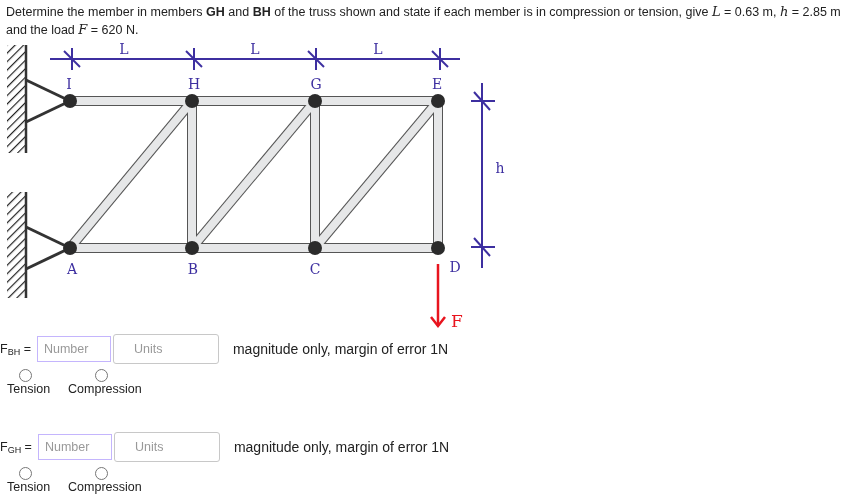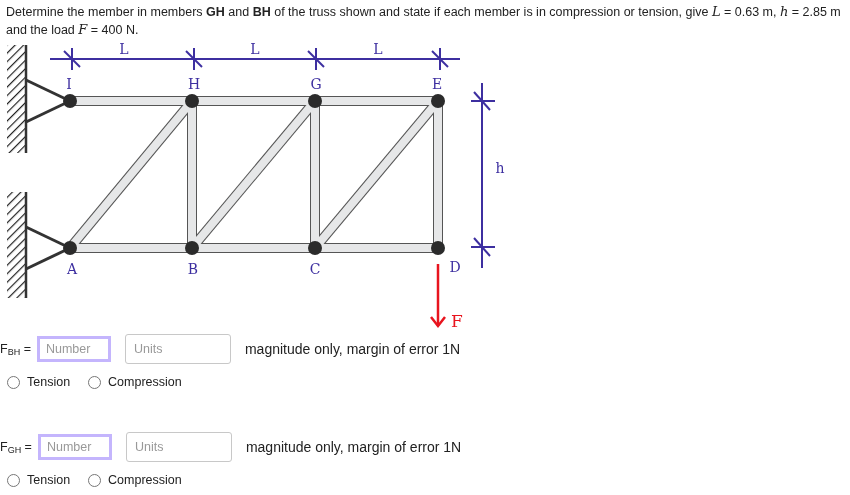--- a/index.html
+++ b/index.html
@@ -5,36 +5,36 @@
   html, body { margin: 0; padding: 0; background: #ffffff; }
   body { width: 850px; height: 495px; position: relative; overflow: hidden;
          font-family: "Liberation Sans", sans-serif; color: #222; font-size: 12.5px; }
   .question { position: absolute; left: 6px; top: 3px; width: 840px; line-height: 18px; font-size: 12.5px; }
   .question b { font-weight: bold; }
   .question .var { font-family: "DejaVu Serif", serif; font-style: italic; font-size: 13px; }
   .figure { position: absolute; left: 0; top: 38px; width: 520px; height: 300px; }
   .answer-row { position: absolute; left: 0; display: flex; align-items: center; height: 30px; }
   .flabel { font-size: 12.5px; margin-right: 6px; white-space: nowrap; }
   .flabel sub { font-size: 9px; vertical-align: -2px; }
-  .num-input { width: 74px; height: 26px; box-sizing: border-box; border: 3px solid #c4b5fd; border-radius: 0;
-               padding: 0 6px; font-family: "Liberation Sans", sans-serif; font-size: 12.5px; color: #333; margin-right: 14px; background:#fff; }
+  .num-input { width: 74px; height: 26px; box-sizing: border-box; border: 1px solid #c4b5fd; border-radius: 0;
+               padding: 0 6px; font-family: "Liberation Sans", sans-serif; font-size: 12.5px; color: #333; margin-right: 2px; background:#fff; }
   .unit-input { width: 106px; height: 30px; box-sizing: border-box; border: 1px solid #c8c8c8; border-radius: 3px;
-                padding: 0 8px; font-family: "Liberation Sans", sans-serif; font-size: 12.5px; color: #0f172a; background:#fff; }
+                padding: 0 20px; font-family: "Liberation Sans", sans-serif; font-size: 12.5px; color: #0f172a; background:#fff; }
   .num-input::placeholder, .unit-input::placeholder { color: #999; }
   .hint { margin-left: 14px; font-size: 14px; color: #222; white-space: nowrap; }
   .radio-row { position: absolute; left: 7px; display: flex; align-items: center; height: 18px; }
-  .radio { display: flex; align-items: center; margin-right: 18px; cursor: pointer; }
+  .radio { display: flex; align-items: center; margin-right: 18px; cursor: pointer; flex-direction: column; }
   .radio .circle { width: 13px; height: 13px; border: 1px solid #777; border-radius: 50%; box-sizing: border-box; margin-right: 7px; background: #fff; }
   .radio span.lbl { font-size: 12.5px; }
 </style>
 </head>
 <body>
 
 <div class="question">
-  <span>Determine the member in members </span><b>GH</b><span> and </span><b>BH</b><span> of the truss shown and state if each member is in compression or tension, give </span><span class="var">L</span><span> = 0.63 m, </span><span class="var">h</span><span> = 2.85 m and the load </span><span class="var">F</span><span> = 400 N.</span>
+  <span>Determine the member in members </span><b>GH</b><span> and </span><b>BH</b><span> of the truss shown and state if each member is in compression or tension, give </span><span class="var">L</span><span> = 0.63 m, </span><span class="var">h</span><span> = 2.85 m and the load </span><span class="var">F</span><span> = 620 N.</span>
 </div>
 
 <svg class="figure" viewBox="0 38 520 300" width="520" height="300">
   <defs>
     <pattern id="hatch" patternUnits="userSpaceOnUse" width="6" height="6" patternTransform="rotate(45)">
       <line x1="0" y1="0" x2="0" y2="6" stroke="#222" stroke-width="2.4"></line>
     </pattern>
   </defs>
 
   <g>

